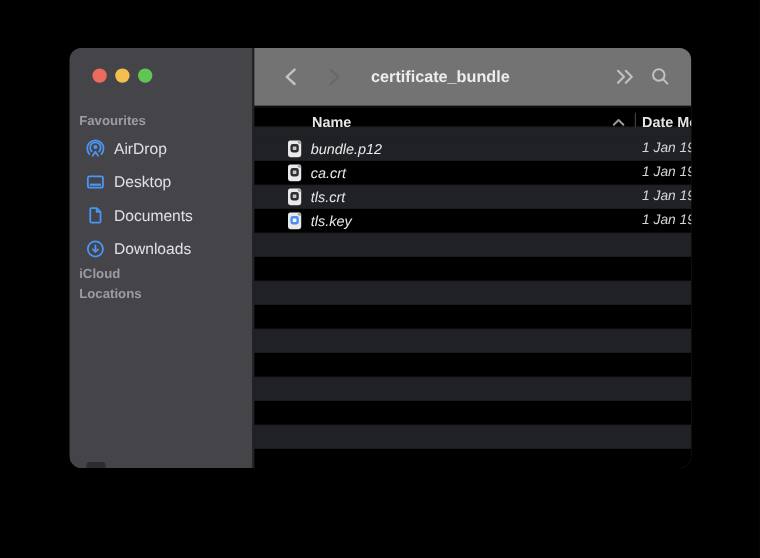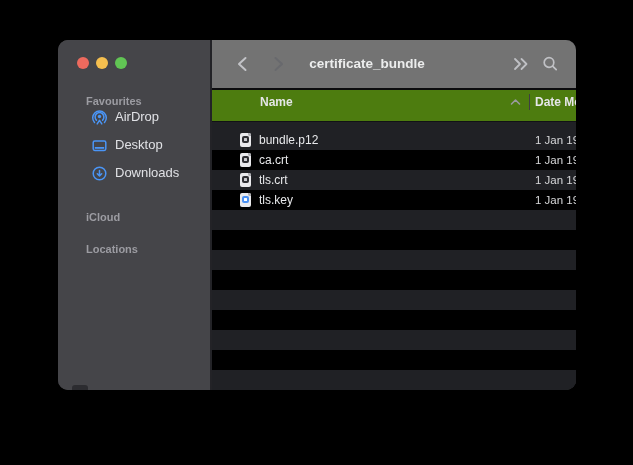--- a/index.html
+++ b/index.html
@@ -8,52 +8,52 @@
   .stage { position:relative; width:633px; height:465px; background:#000; }
 
   .window { position:absolute; left:58px; top:40px; width:518px; height:350px;
     background:#454549; border-radius:10px; overflow:hidden;
     box-shadow:0 0 0 1px rgba(0,0,0,.65), 0 18px 40px rgba(0,0,0,.55); }
 
   
   .sidebar { position:absolute; left:0; top:0; width:152px; height:100%; background:#454549; }
   .traffic { position:absolute; left:19px; top:17px; display:flex; gap:7px; }
   .traffic span { width:12px; height:12px; border-radius:50%; display:block; }
-  .nav { position:absolute; left:0; top:53px; width:100%; padding:0 6px 0 28px; }
+  .nav { position:absolute; left:0; top:53px; width:100%; padding:0 6px 0 8px; }
   .sec-head { height:16px; line-height:16px; font-size:11px; font-weight:700; color:#9c9ca2; }
-  .sec-head.gap { margin-top:16px; }
-  .nav-item { height:28px; display:flex; padding-left:5px; border-radius:6px; }
+  .sec-head.gap { }
+  .nav-item { height:28px; display:flex; align-items:center; padding-left:5px; border-radius:6px; }
   .nav-item svg { width:17px; height:17px; flex:0 0 17px; margin-right:7px; color:#4a95f6; }
   .nav-item svg.gray { color:#9b9ba1; }
   .nav-item .lbl { font-size:13px; color:#e0e1e5; white-space:nowrap; }
   .clipped-item { position:absolute; left:14px; bottom:0; width:16px; height:5px;
     background:#2c2c30; border-radius:3px 3px 0 0; }
 
   
   .content { position:absolute; left:152px; top:0; right:0; bottom:0;
     background:#202125; border-left:2px solid #232327; }
   .toolbar { position:relative; height:48px; background:#737373; }
   .toolbar svg { position:absolute; top:50%; transform:translateY(-50%); }
   .tb-back    { left:24px;  width:12px; height:17px; color:#c2c3c7; }
   .tb-forward { left:61px;  width:12px; height:17px; color:#68696d; }
   .tb-more    { left:301px; width:16px; height:15px; color:#bfc0c4; }
   .tb-search  { left:330px; width:17px; height:17px; color:#c0c1c5; }
   .tb-title { position:absolute; left:0; top:0; width:310px; height:48px; line-height:48px;
     text-align:center; font-size:13.5px; font-weight:700; color:#eceded; }
   .tb-sep { height:2px; background:#0c0c0e; }
 
-  .list-head { position:relative; height:32px; background:#4d7c0f; border-bottom:1px solid #121216; }
+  .list-head { position:relative; height:16px; background:#000000; border-bottom:1px solid #121216; }
   .col-name { position:absolute; left:48px; top:0; height:24px; line-height:24px;
     font-size:12px; font-weight:700; color:#e5e6e8; }
   .sort-ind { position:absolute; left:298px; top:8px; width:11px; height:8px; color:#9a9aa0; }
   .col-div { position:absolute; left:317px; top:4px; width:1px; height:16px; background:#3e3e43; }
   .col-date { position:absolute; left:323px; top:0; height:24px; line-height:24px; width:80px;
     font-size:12px; font-weight:700; color:#e5e6e8; white-space:nowrap; overflow:hidden; }
 
-  .file-list { position:relative; }
+  .file-list { position:relative;font-style:italic; }
   .list-pad { height:8px; background:#202125; }
   .file-row { position:relative; height:20px; display:flex; align-items:center; padding-left:28px; }
   .file-row.dark { background:#202125; }
   .file-row.light { background:#000000; }
   .file-name { font-size:12px; color:#e8e9eb; margin-left:8px; white-space:nowrap; }
   .file-date { position:absolute; left:323px; width:80px; font-size:11.5px; color:#d6d7d9;
     white-space:nowrap; overflow:hidden; }
 
   .file-icon { position:relative; width:11px; height:14px; background:#e9e9ec;
     border-radius:2px; flex:0 0 11px; }
@@ -95,20 +95,27 @@
 
 
         <div class="nav-item">
           <svg viewBox="0 0 17 17" fill="none" stroke="currentColor" stroke-width="1.5">
             <rect x="2.2" y="4" width="12.6" height="9.4" rx="1.6"></rect>
             <rect x="3.8" y="10" width="9.4" height="1.8" fill="currentColor" stroke="none"></rect>
           </svg>
           <span class="lbl">Desktop</span>
         </div>
 
+        <div class="nav-item">
+          <svg viewBox="0 0 17 17" fill="none" stroke="currentColor" stroke-width="1.5" stroke-linejoin="round">
+            <path d="M4.2 3.4 a1 1 0 0 1 1 -1 H9.6 L12.8 5.6 V13.6 a1 1 0 0 1 -1 1 H5.2 a1 1 0 0 1 -1 -1 Z"></path>
+            <path d="M9.6 2.4 V5.6 H12.8"></path>
+          </svg>
+          <span class="lbl">Documents</span>
+        </div>
 
         <div class="nav-item">
           <svg viewBox="0 0 17 17" fill="none" stroke="currentColor" stroke-width="1.5" stroke-linecap="round" stroke-linejoin="round">
             <circle cx="8.5" cy="8.5" r="6.3"></circle>
             <path d="M8.5 5.4 V10.6 M6.3 8.8 L8.5 10.9 L10.7 8.8"></path>
           </svg>
           <span class="lbl">Downloads</span>
         </div>
 
         <div class="sec-head gap">iCloud</div>

